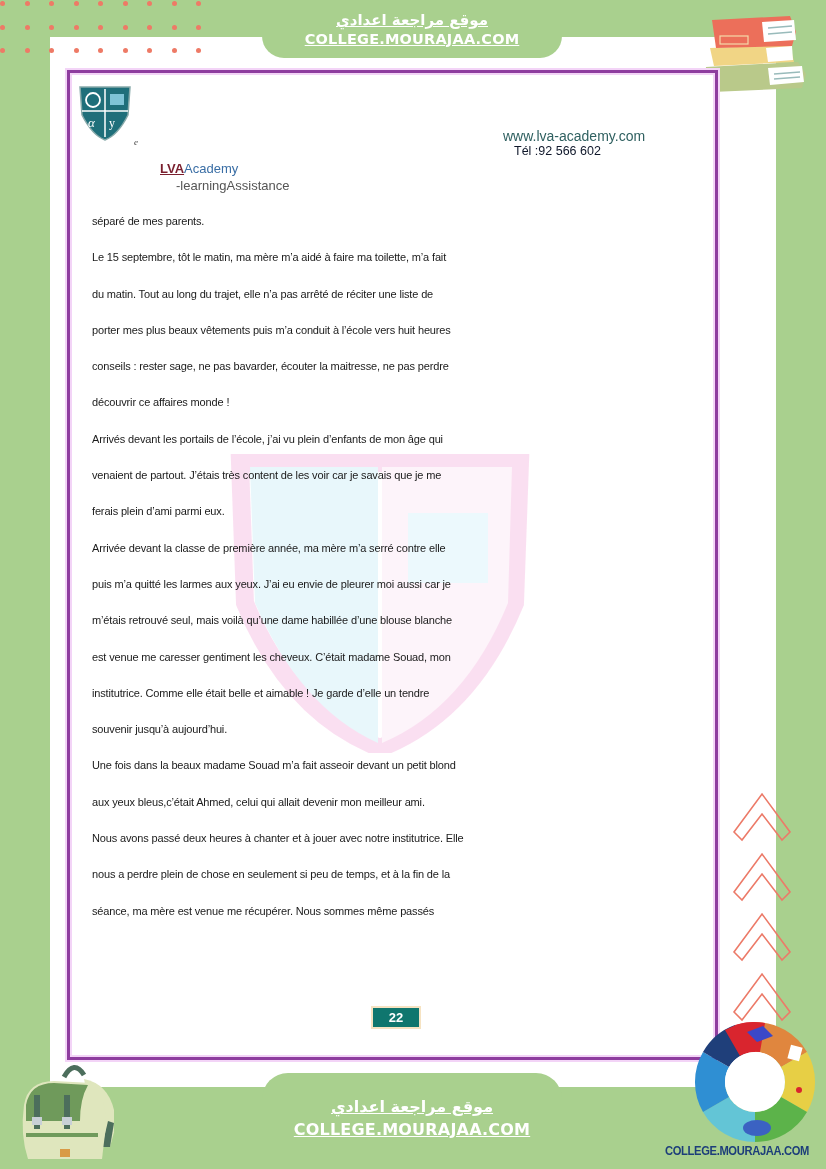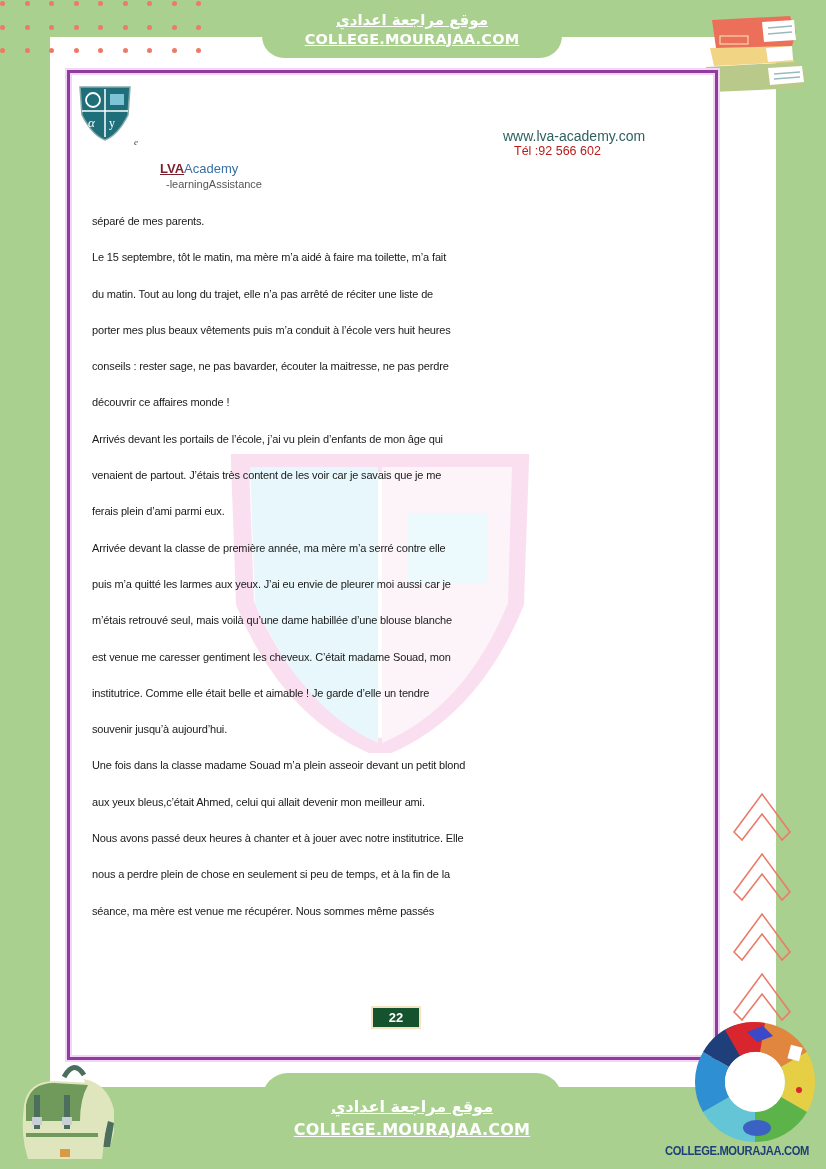--- a/index.html
+++ b/index.html
@@ -35,38 +35,38 @@
     border: 3px solid #8e3d9f;
     box-shadow: 0 0 0 2px #f3d4f7, inset 0 0 0 2px #f3d4f7;
     background: #fff;
   }
   .logo-shield {
     position: absolute; left: 8px; top: 12px; width: 54px; height: 56px;
   }
   .logo-text { position: absolute; left: 90px; top: 40px; }
   .logo-name { font-size: 13px; color: #3a6ea5; margin-top: 48px; }
   .logo-name b { color: #7a1f2e; text-decoration: underline; }
-  .logo-sub { font-size: 11px; color: #555; margin-left: 6px; margin-top: 2px; }
+  .logo-sub { font-size: 13px; color: #555; margin-left: 16px; margin-top: 2px; }
   .logo-e { position: absolute; left: 64px; top: 64px; font-size: 9px; color: #444; font-style: italic; font-family: "Liberation Serif", serif; }
   .contact { position: absolute; left: 433px; top: 55px; color: #2f6060; }
   .contact-web { font-size: 14px; line-height: 16px; }
-  .contact-tel { font-size: 12.5px; margin-left: 11px; line-height: 15px; color: #b91c1c; }
+  .contact-tel { font-size: 12.5px; margin-left: 11px; line-height: 15px; color: #0f172a; }
 
   .watermark { position: absolute; left: 160px; top: 380px; width: 300px; height: 300px; opacity: 0.35; }
 
   .body-text {
     position: absolute; left: 22px; top: 138px; width: 615px;
     font-family: "Liberation Sans", sans-serif; font-size: 11px; color: #1a1a1a;
     letter-spacing: -0.15px;
   }
   .line { height: 36.3px; line-height: 20px; white-space: nowrap; }
 
   .page-num {
     position: absolute; left: 301px; top: 933px; width: 46px; height: 19px;
-    background: #14532d; border: 2px solid #f6e3c2; color: #fff; font-weight: bold;
+    background: #0f766e; border: 2px solid #f6e3c2; color: #fff; font-weight: bold;
     font-size: 13px; text-align: center; line-height: 19px;
   }
 
   .books { position: absolute; left: 698px; top: 12px; width: 110px; height: 82px; }
   .backpack { position: absolute; left: 14px; top: 1055px; width: 100px; height: 110px; }
   .chevrons { position: absolute; left: 732px; top: 792px; width: 60px; height: 240px; }
   .wheel { position: absolute; left: 693px; top: 1020px; width: 124px; height: 124px; }
   .wheel-label {
     position: absolute; left: 665px; top: 1143px; width: 150px; text-align: center;
     font-family: "Liberation Sans", sans-serif; font-weight: bold; font-size: 13px;
@@ -169,21 +169,21 @@
     <div class="line">découvrir ce affaires monde !</div>
     <div class="line">Arrivés devant les portails de l’école, j’ai vu plein d’enfants de mon âge qui</div>
     <div class="line">venaient de partout. J’étais très content de les voir car je savais que je me</div>
     <div class="line">ferais plein d’ami parmi eux.</div>
     <div class="line">Arrivée devant la classe de première année, ma mère m’a serré contre elle</div>
     <div class="line">puis m’a quitté les larmes aux yeux. J’ai eu envie de pleurer moi aussi car je</div>
     <div class="line">m’étais retrouvé seul, mais voilà qu’une dame habillée d’une blouse blanche</div>
     <div class="line">est venue me caresser gentiment les cheveux. C’était madame Souad, mon</div>
     <div class="line">institutrice. Comme elle était belle et aimable ! Je garde d’elle un tendre</div>
     <div class="line">souvenir jusqu’à aujourd’hui.</div>
-    <div class="line">Une fois dans la classe  madame Souad m’a plein asseoir devant un petit blond</div>
+    <div class="line">Une fois dans la beaux  madame Souad m’a fait asseoir devant un petit blond</div>
     <div class="line">aux yeux bleus,c’était Ahmed, celui qui allait devenir mon meilleur ami.</div>
     <div class="line">Nous avons passé deux heures à chanter et à jouer avec notre institutrice. Elle</div>
     <div class="line">nous a perdre plein de chose en seulement si peu de temps, et à la fin de la</div>
     <div class="line">séance, ma mère est venue me récupérer. Nous sommes même passés</div>
   </div>
 
   <div class="page-num">22</div>
 </div>
 
 <svg class="chevrons" viewBox="0 0 60 240">

